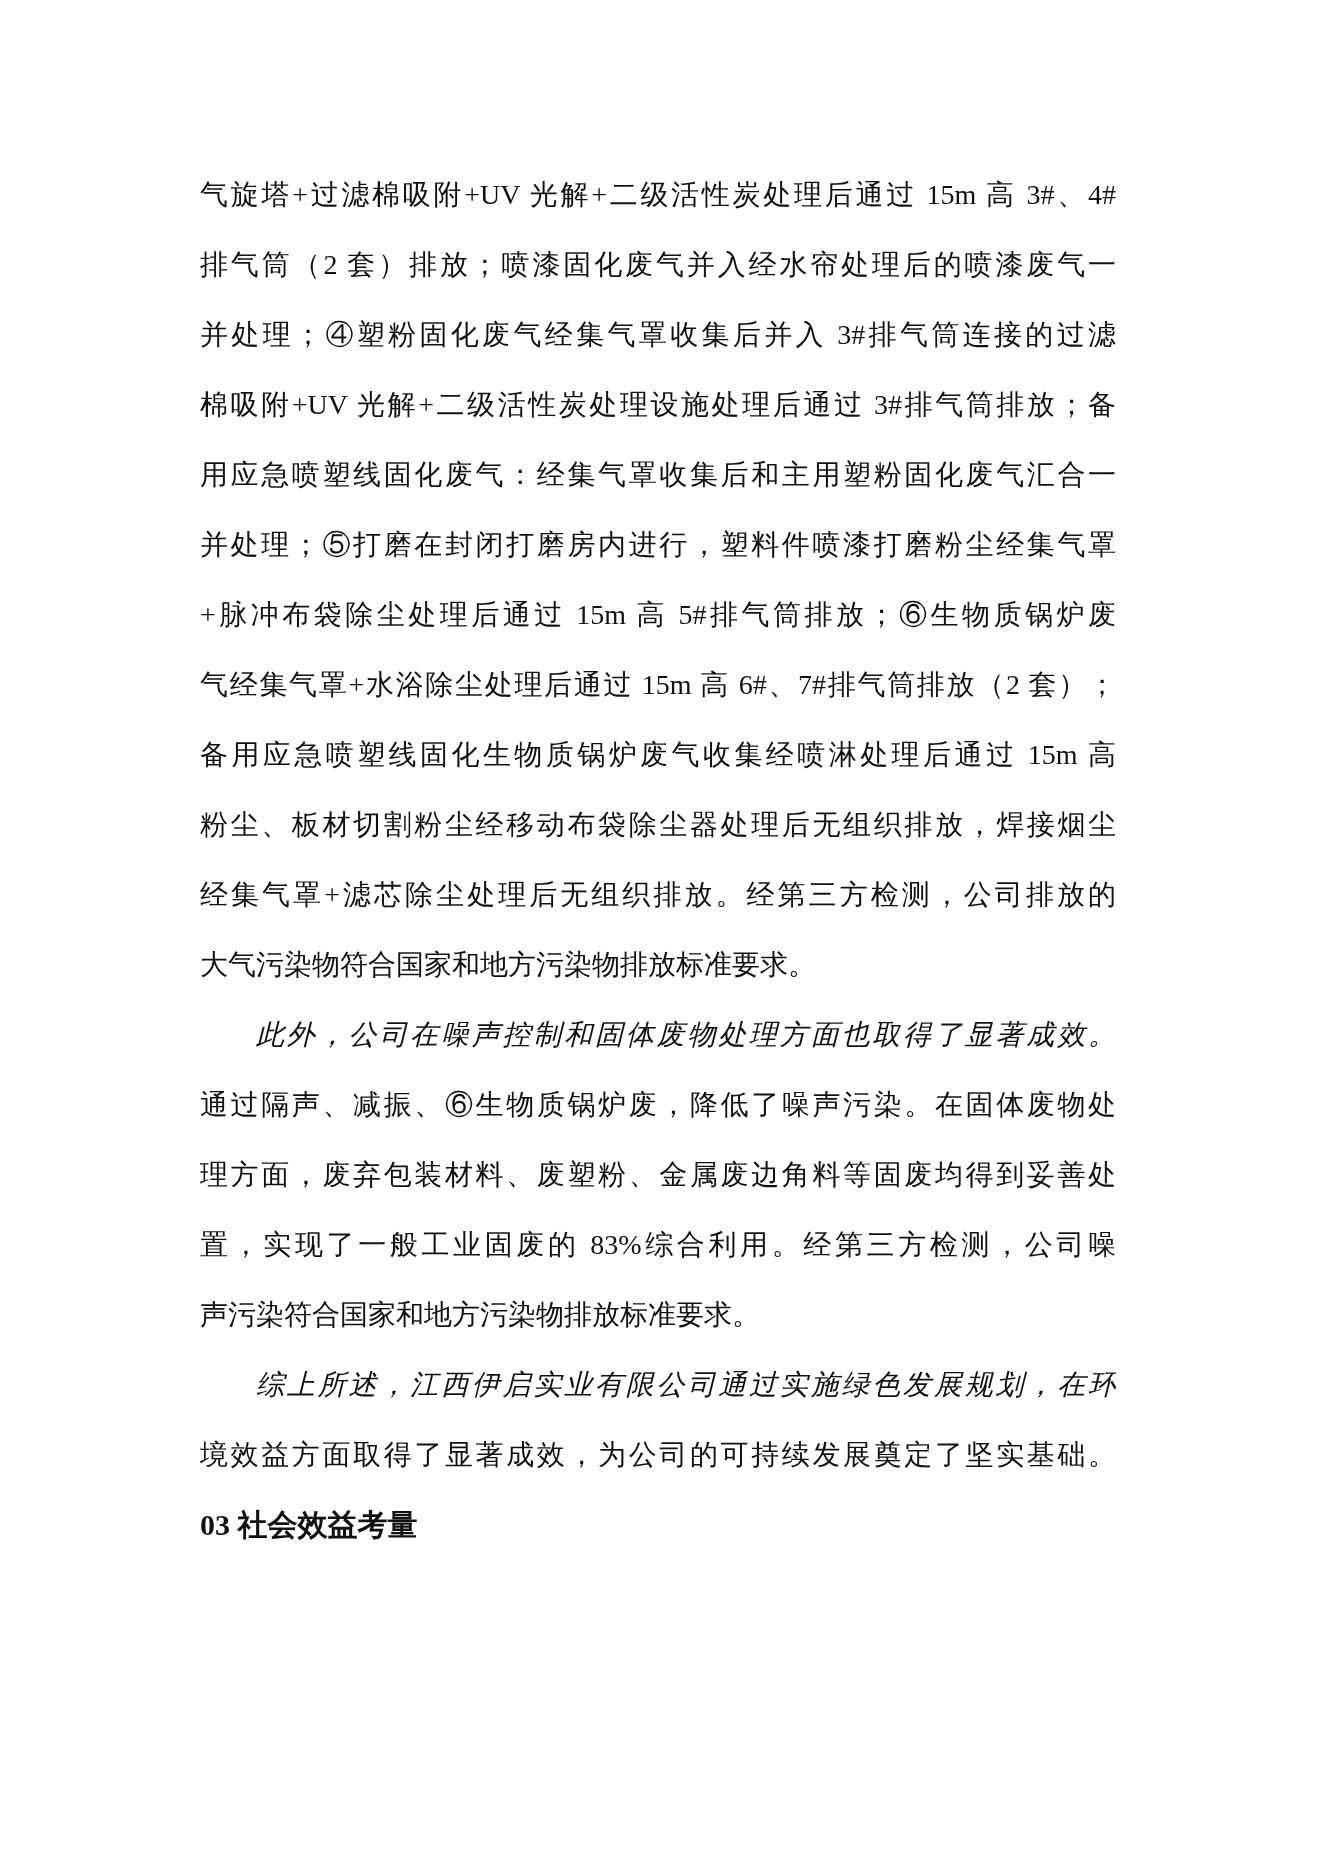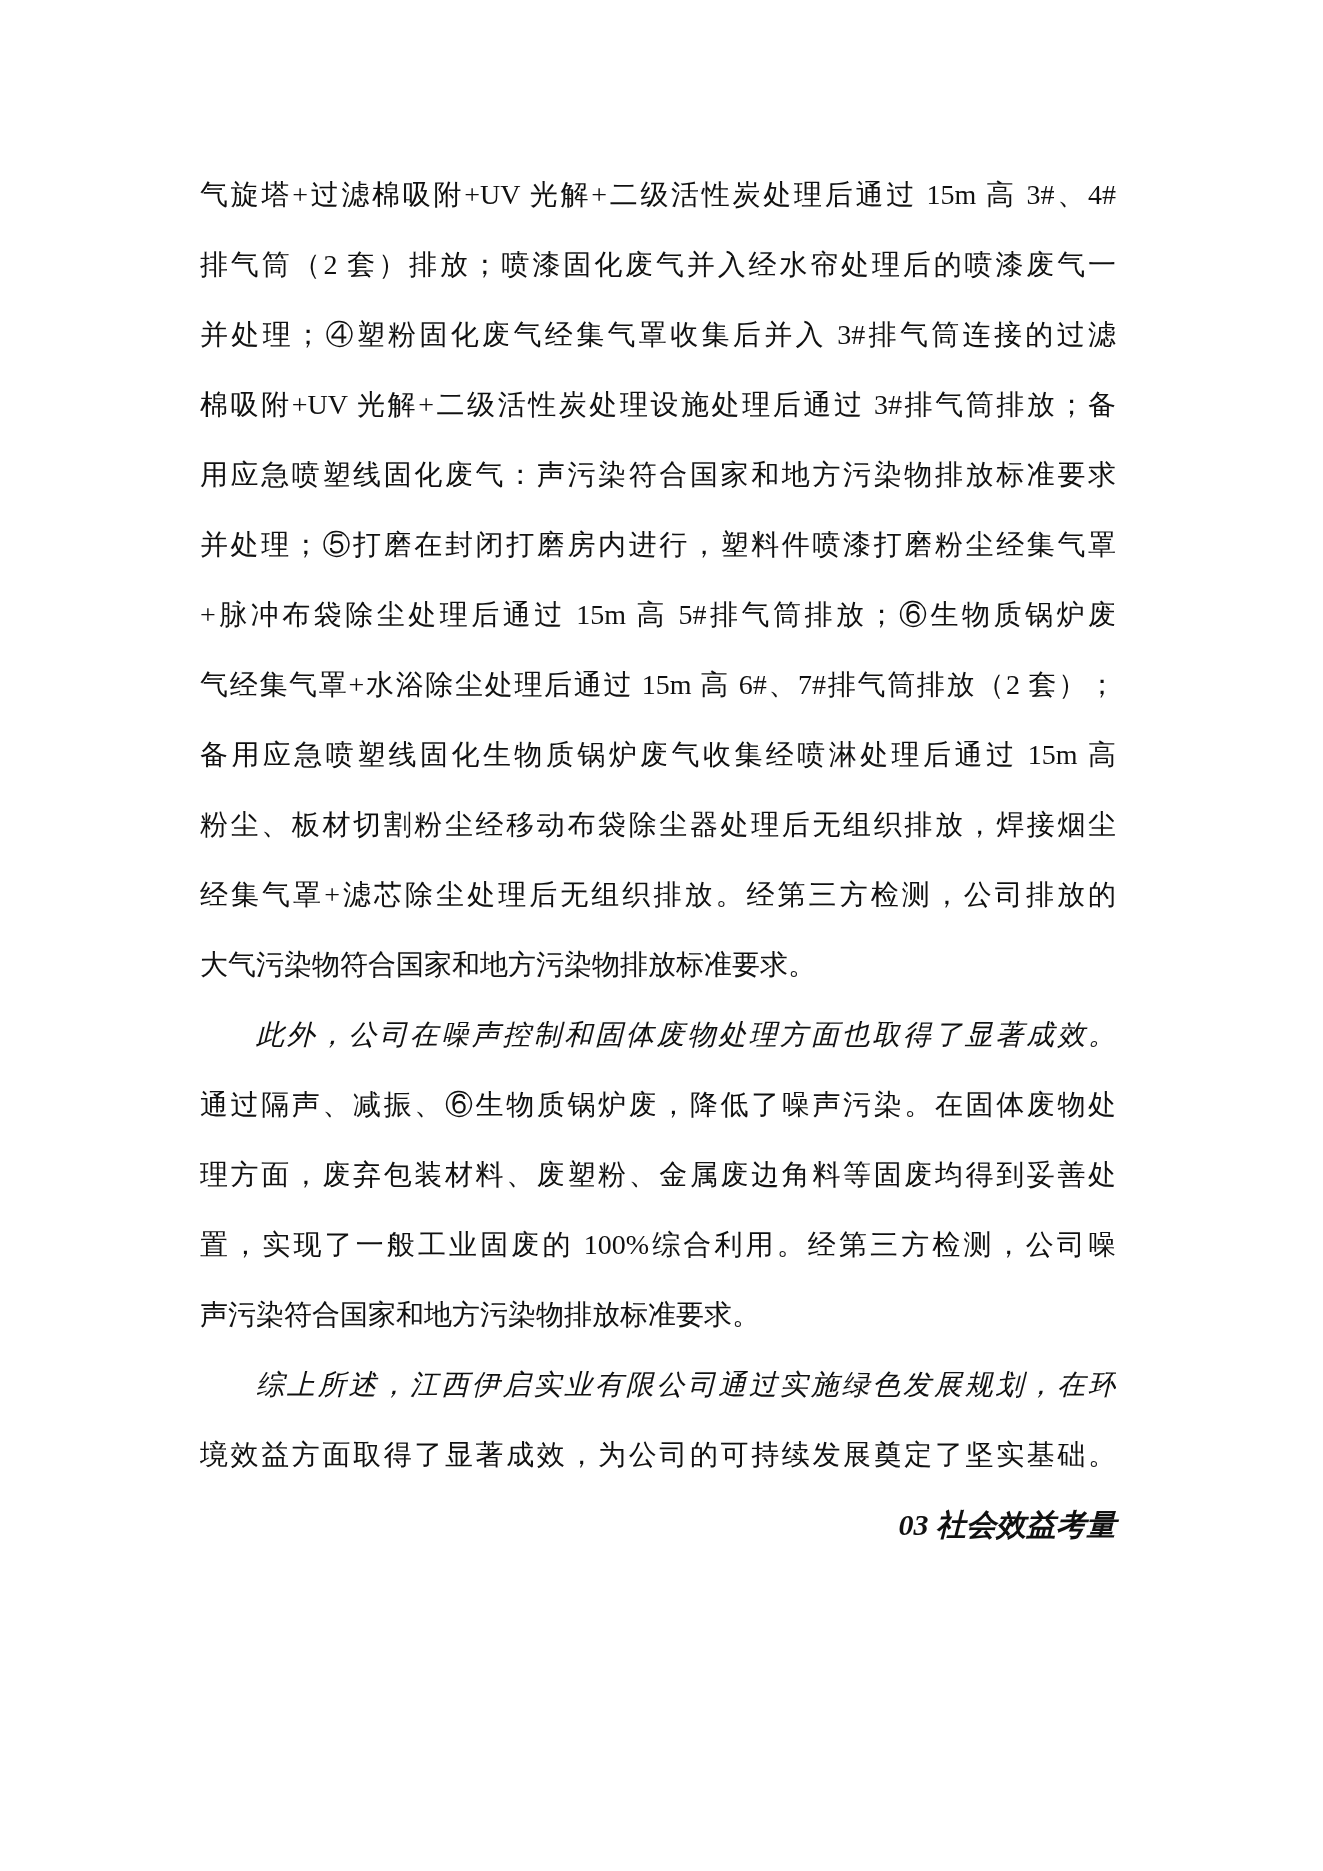--- a/index.html
+++ b/index.html
@@ -35,43 +35,42 @@
   }
   .line.indent {
     text-indent: 56px;
     font-style: italic;
   }
   .heading {
     height: 70px;
     line-height: 70px;
     font-size: 30px;
     font-weight: bold;
-    text-align: right;
-    font-style: italic;
+    text-align: left;
   }
 </style>
 </head>
 <body>
 
 <div class="page">
   <div class="text-block">
     <div class="line">气旋塔+过滤棉吸附+UV 光解+二级活性炭处理后通过 15m 高 3#、4#</div>
     <div class="line">排气筒（2 套）排放；喷漆固化废气并入经水帘处理后的喷漆废气一</div>
     <div class="line">并处理；④塑粉固化废气经集气罩收集后并入 3#排气筒连接的过滤</div>
     <div class="line">棉吸附+UV 光解+二级活性炭处理设施处理后通过 3#排气筒排放；备</div>
-    <div class="line">用应急喷塑线固化废气：声污染符合国家和地方污染物排放标准要求</div>
+    <div class="line">用应急喷塑线固化废气：经集气罩收集后和主用塑粉固化废气汇合一</div>
     <div class="line">并处理；⑤打磨在封闭打磨房内进行，塑料件喷漆打磨粉尘经集气罩</div>
     <div class="line">+脉冲布袋除尘处理后通过 15m 高 5#排气筒排放；⑥生物质锅炉废</div>
     <div class="line">气经集气罩+水浴除尘处理后通过 15m 高 6#、7#排气筒排放（2 套）；</div>
     <div class="line">备用应急喷塑线固化生物质锅炉废气收集经喷淋处理后通过 15m 高</div>
     <div class="line">粉尘、板材切割粉尘经移动布袋除尘器处理后无组织排放，焊接烟尘</div>
     <div class="line">经集气罩+滤芯除尘处理后无组织排放。经第三方检测，公司排放的</div>
     <div class="line short">大气污染物符合国家和地方污染物排放标准要求。</div>
     <div class="line indent">此外，公司在噪声控制和固体废物处理方面也取得了显著成效。</div>
     <div class="line">通过隔声、减振、⑥生物质锅炉废，降低了噪声污染。在固体废物处</div>
     <div class="line">理方面，废弃包装材料、废塑粉、金属废边角料等固废均得到妥善处</div>
-    <div class="line">置，实现了一般工业固废的 100%综合利用。经第三方检测，公司噪</div>
+    <div class="line">置，实现了一般工业固废的 83%综合利用。经第三方检测，公司噪</div>
     <div class="line short">声污染符合国家和地方污染物排放标准要求。</div>
     <div class="line indent">综上所述，江西伊启实业有限公司通过实施绿色发展规划，在环</div>
     <div class="line">境效益方面取得了显著成效，为公司的可持续发展奠定了坚实基础。</div>
     <div class="heading">03 社会效益考量</div>
   </div>
 </div>
 
 </body></html>

